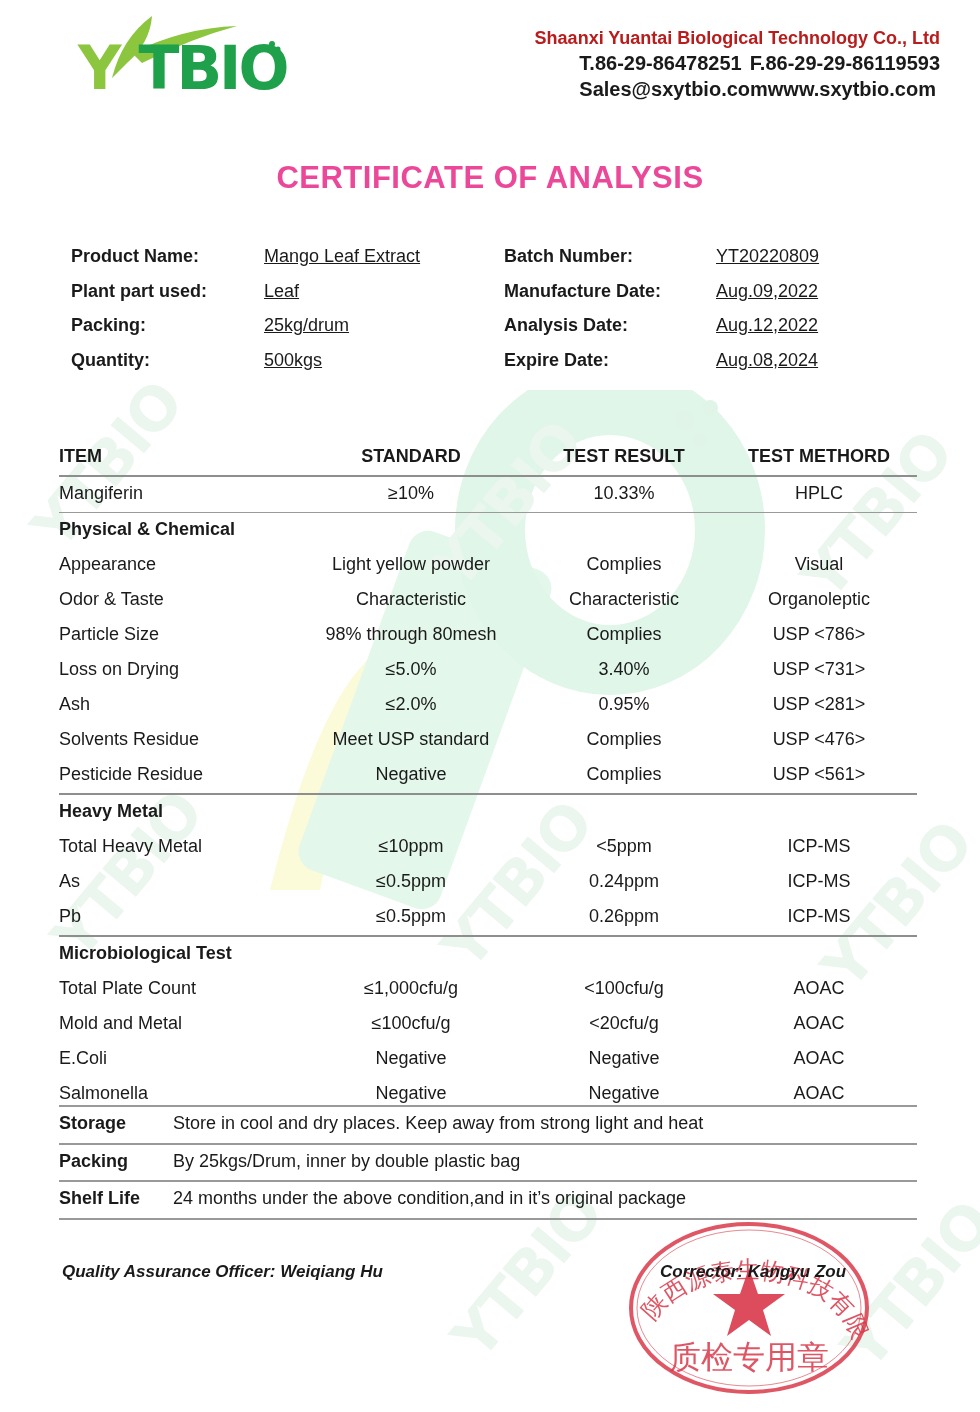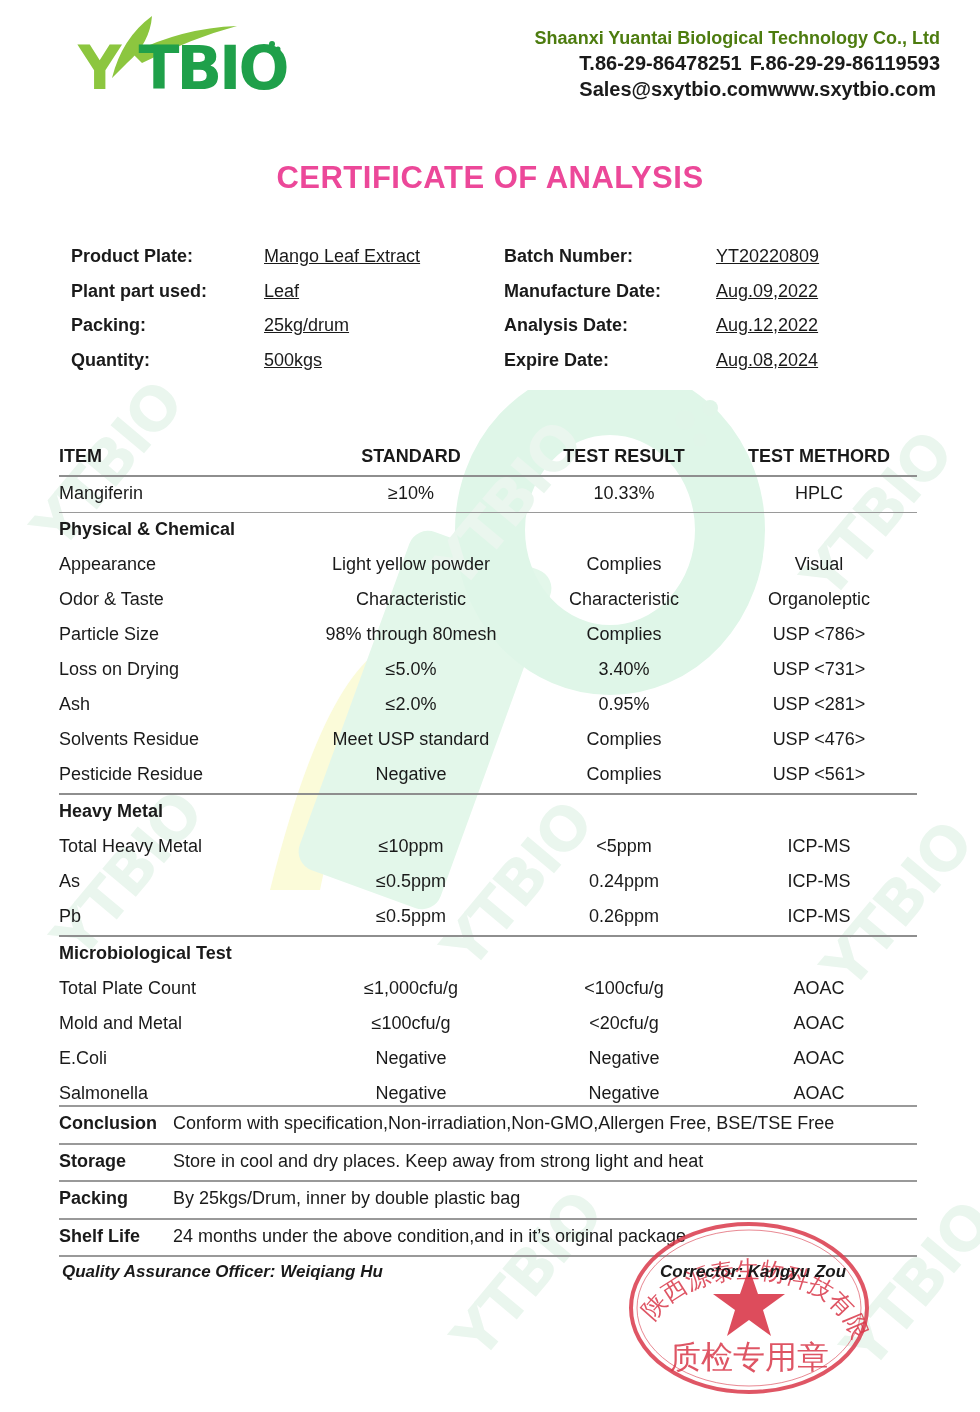--- a/index.html
+++ b/index.html
@@ -13,21 +13,21 @@
     color:#eaf6ee; transform:rotate(-50deg); letter-spacing:-2px; }
   .content { position:relative; z-index:1; }
 
   .logo { position:absolute; left:72px; top:8px; width:215px; height:95px; }
   .logo-text { position:absolute; left:6px; top:30px; font-family:"DejaVu Sans", sans-serif; font-weight:bold;
     font-size:60px; letter-spacing:-3px; line-height:1; }
   .logo-text .y { color:#8cc63f; }
   .logo-text .rest { color:#1fa04a;margin-left:20px; }
 
   .company { position:absolute; right:40px; top:28px; text-align:right; }
-  .company-name { font-size:18px; font-weight:bold; color:#4d7c0f; }
+  .company-name { font-size:18px; font-weight:bold; color:#b91c1c; }
   .company-row { display:flex; justify-content:space-between; font-size:20px; font-weight:bold; margin-top:3px; }
   .company-row span:first-child { margin-left:55px; }
 
   .title { position:absolute; top:160px; left:0; width:980px; text-align:center; font-size:31px; font-weight:bold; letter-spacing:0.5px; color:#ec4899; }
 
   .info { position:absolute; top:246px; left:71px; width:800px; }
   .info-row { position:relative; height:34.5px; font-size:18px; }
   .info-row .lbl { position:absolute; font-weight:bold; }
   .info-row .val { position:absolute;text-decoration:underline; }
   .c1 { left:0; } .c2 { left:193px; } .c3 { left:433px; } .c4 { left:645px; }
@@ -97,21 +97,21 @@
     <div class="company-row">
       <span>Sales@sxytbio.com</span>
       <span style="margin-right:4px">www.sxytbio.com</span>
     </div>
   </div>
 
   <div class="title">CERTIFICATE OF ANALYSIS</div>
 
   <div class="info">
     <div class="info-row">
-      <span class="lbl c1">Product Plate:</span>
+      <span class="lbl c1">Product Name:</span>
       <span class="val c2">Mango Leaf Extract</span>
       <span class="lbl c3">Batch Number:</span>
       <span class="val c4">YT20220809</span>
     </div>
     <div class="info-row">
       <span class="lbl c1">Plant part used:</span>
       <span class="val c2">Leaf</span>
       <span class="lbl c3">Manufacture Date:</span>
       <span class="val c4">Aug.09,2022</span>
     </div>
@@ -234,24 +234,20 @@
       </div>
     <div class="row">
         <span class="col-item">Salmonella</span>
         <span class="col-std">Negative</span>
         <span class="col-res">Negative</span>
         <span class="col-meth">AOAC</span>
       </div>
   </div>
 
   <div class="notes" style="border-top:2px solid #999;">
-    <div class="note">
-        <span class="nl">Conclusion</span>
-        <span class="nv">Conform with specification,Non-irradiation,Non-GMO,Allergen Free, BSE/TSE Free</span>
-      </div>
     <div class="note">
         <span class="nl">Storage</span>
         <span class="nv">Store in cool and dry places. Keep away from strong light and heat</span>
       </div>
     <div class="note">
         <span class="nl">Packing</span>
         <span class="nv">By 25kgs/Drum, inner by double plastic bag</span>
       </div>
     <div class="note">
         <span class="nl">Shelf Life</span>

